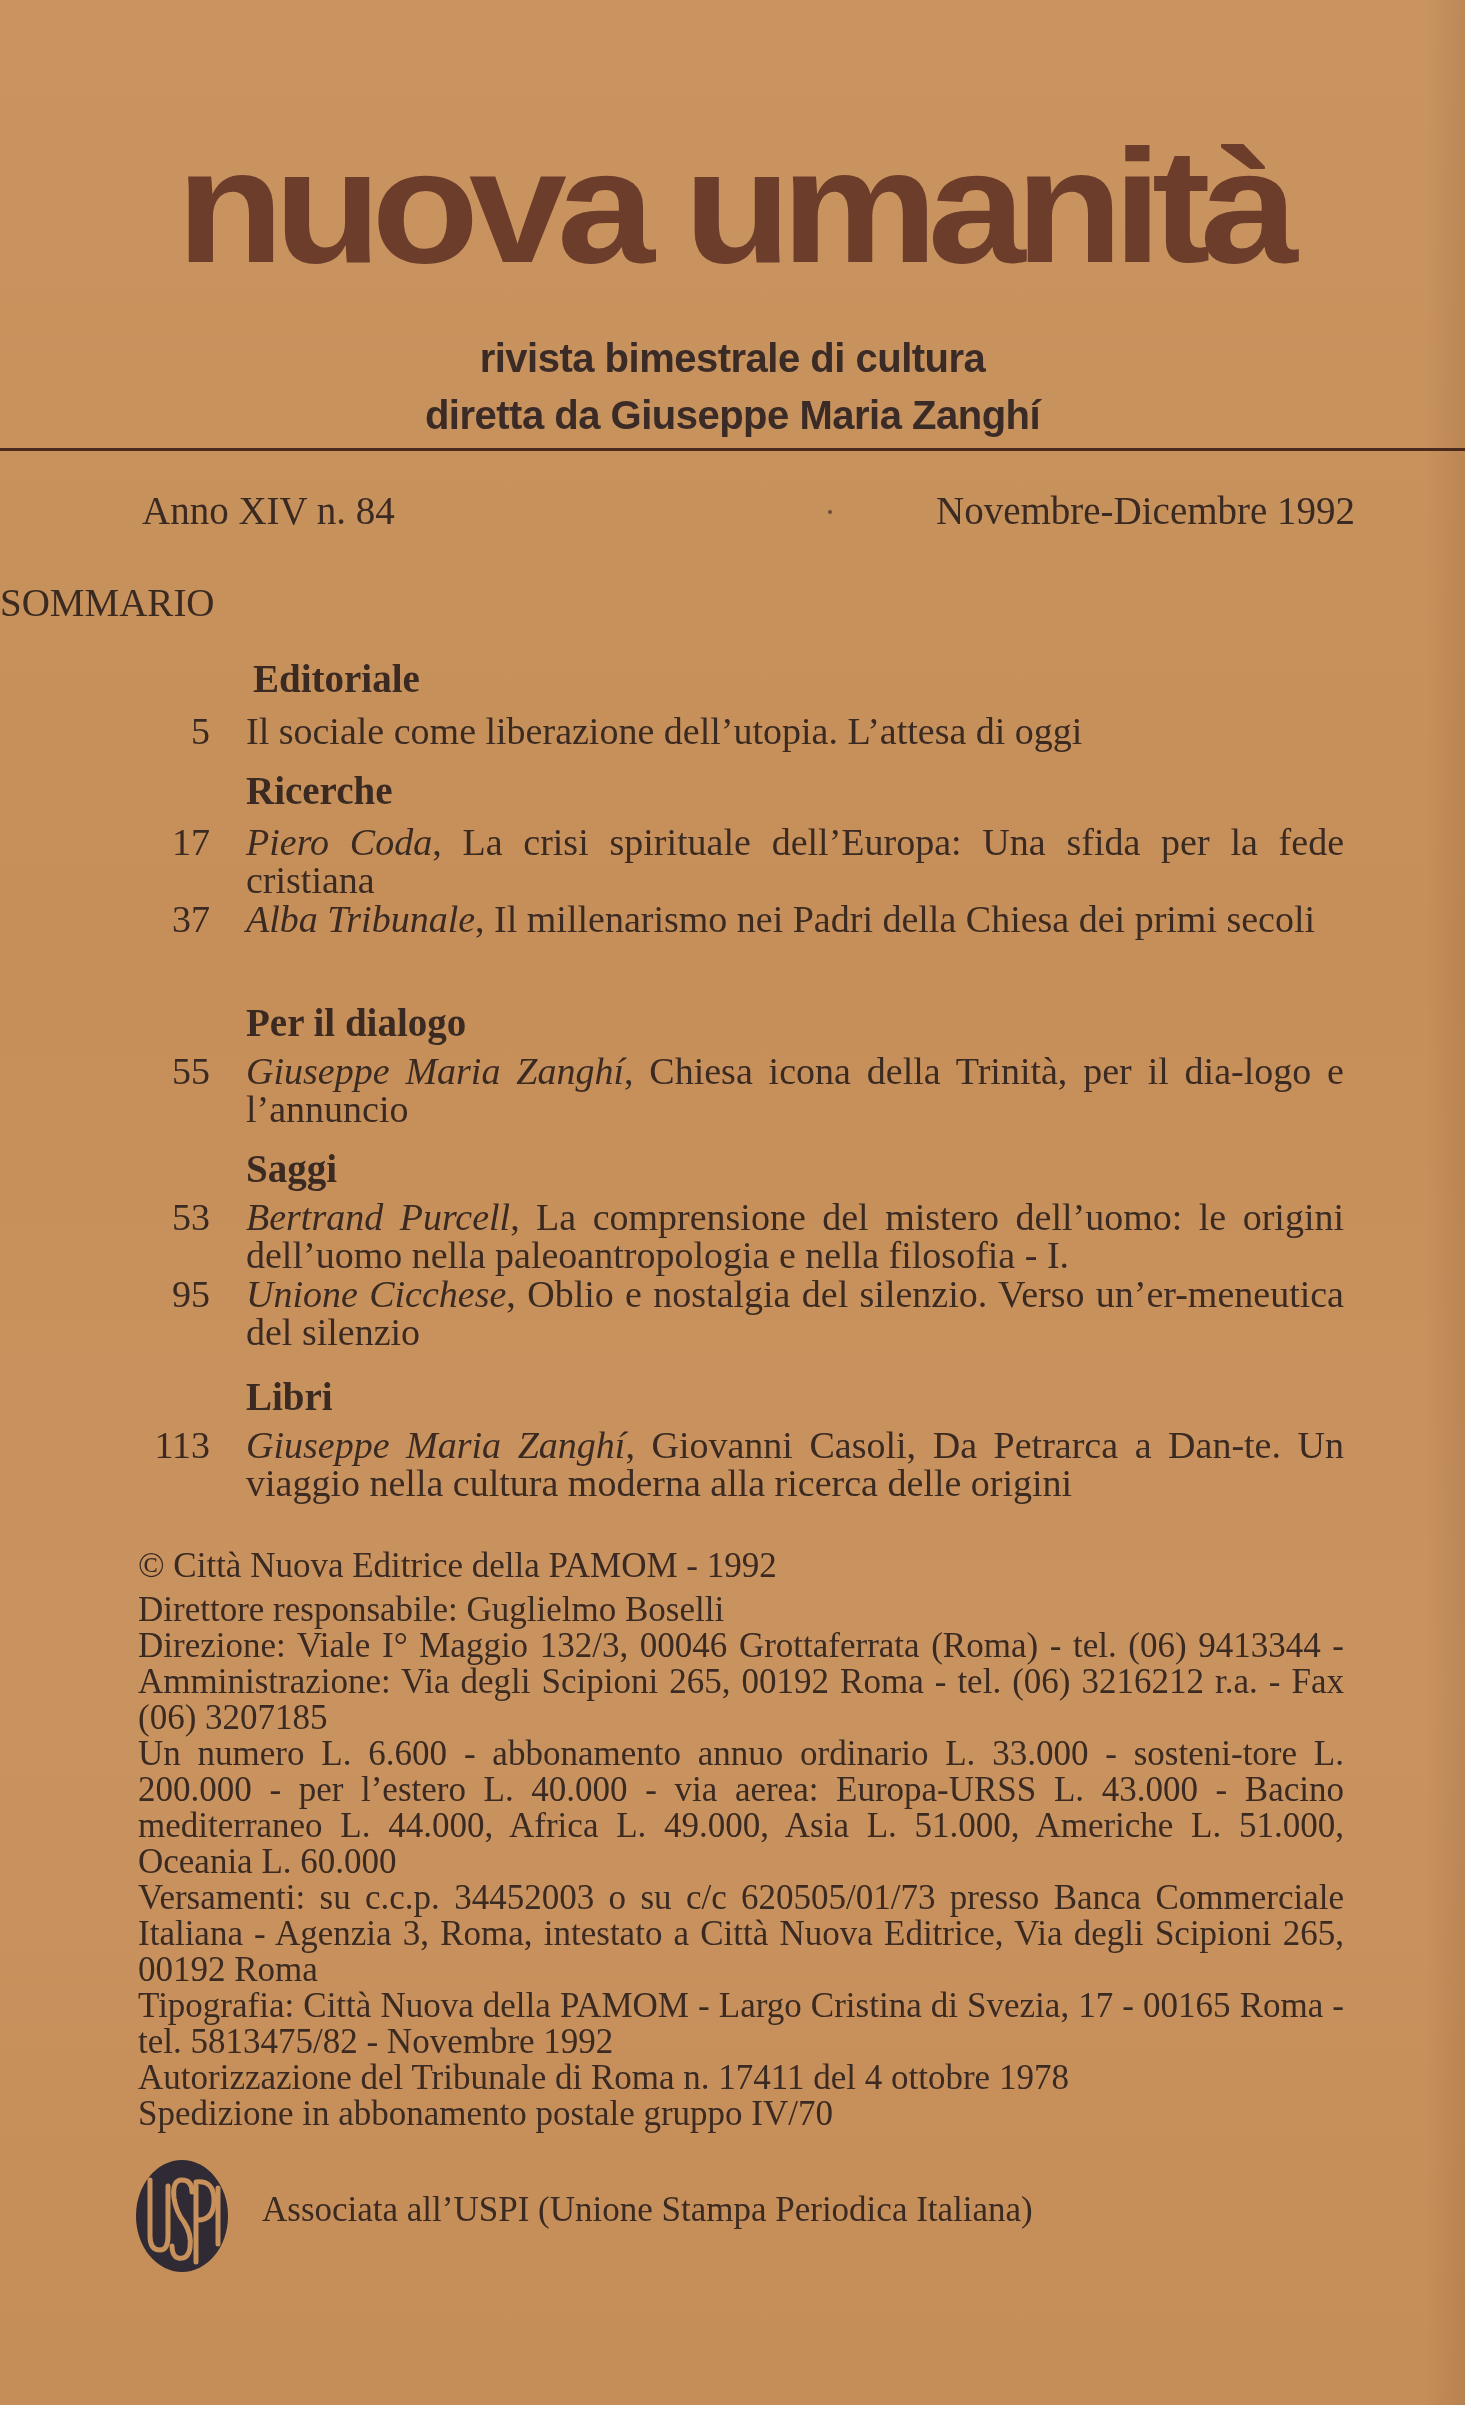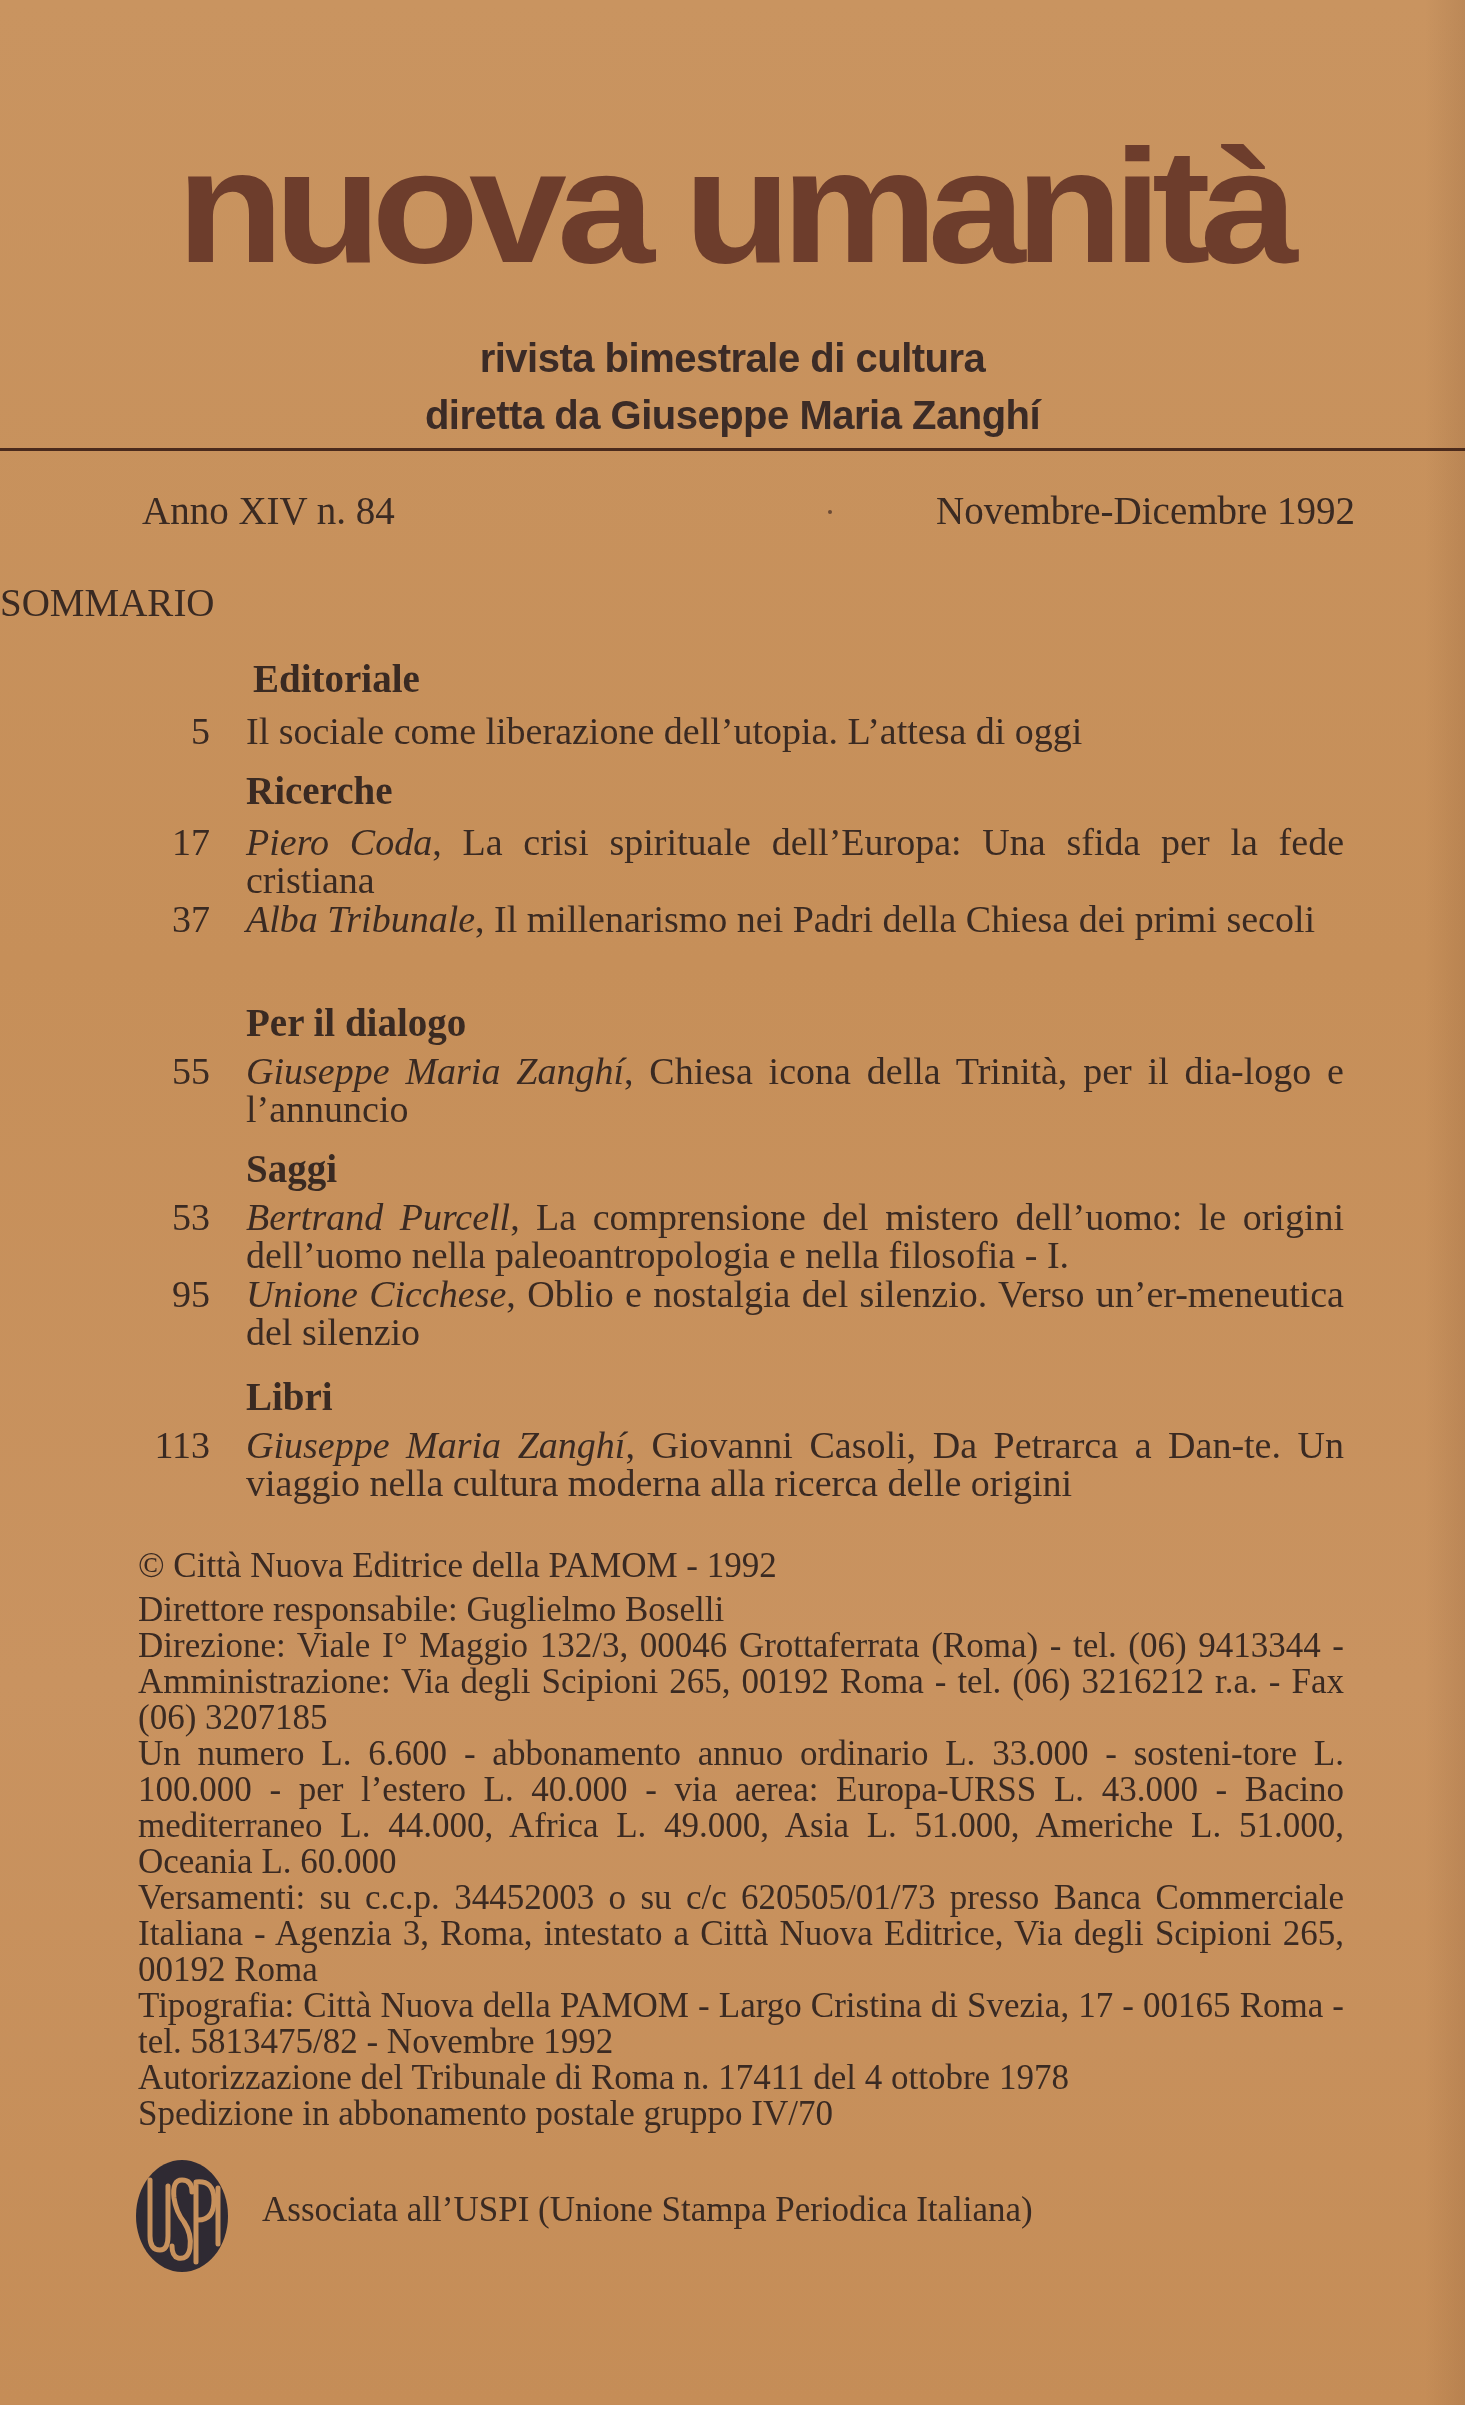--- a/index.html
+++ b/index.html
@@ -124,21 +124,21 @@
       <span class="pg">113</span>
       <span class="txt"><span class="auth">Giuseppe Maria Zanghí</span><span>, Giovanni Casoli, Da Petrarca a Dan-te. Un viaggio nella cultura moderna alla ricerca delle origini</span></span>
     </div>
   </div>
 
   <div class="copyright">© Città Nuova Editrice della PAMOM - 1992</div>
 
   <div class="colophon" style="top:1592px;">
     <p>Direttore responsabile: Guglielmo Boselli</p>
     <p>Direzione: Viale I° Maggio 132/3, 00046 Grottaferrata (Roma) - tel. (06) 9413344 - Amministrazione: Via degli Scipioni 265, 00192 Roma - tel. (06) 3216212 r.a. - Fax (06) 3207185</p>
-    <p>Un numero L. 6.600 - abbonamento annuo ordinario L. 33.000 - sosteni-tore L. 100.000 - per l’estero L. 40.000 - via aerea: Europa-URSS L. 43.000 - Bacino mediterraneo L. 44.000, Africa L. 49.000, Asia L. 51.000, Americhe L. 51.000, Oceania L. 60.000</p>
+    <p>Un numero L. 6.600 - abbonamento annuo ordinario L. 33.000 - sosteni-tore L. 200.000 - per l’estero L. 40.000 - via aerea: Europa-URSS L. 43.000 - Bacino mediterraneo L. 44.000, Africa L. 49.000, Asia L. 51.000, Americhe L. 51.000, Oceania L. 60.000</p>
     <p>Versamenti: su c.c.p. 34452003 o su c/c 620505/01/73 presso Banca Commerciale Italiana - Agenzia 3, Roma, intestato a Città Nuova Editrice, Via degli Scipioni 265, 00192 Roma</p>
     <p>Tipografia: Città Nuova della PAMOM - Largo Cristina di Svezia, 17 - 00165 Roma - tel. 5813475/82 - Novembre 1992</p>
     <p>Autorizzazione del Tribunale di Roma n. 17411 del 4 ottobre 1978</p>
     <p>Spedizione in abbonamento postale gruppo IV/70</p>
   </div>
 
   <svg class="logo" viewBox="0 0 96 116">
     <ellipse cx="48" cy="58" rx="46" ry="56" fill="#2f2a33"></ellipse>
     <g fill="none" stroke="#c8915c" stroke-width="5" stroke-linecap="round" stroke-linejoin="round">
       <path d="M16 22 L16 78 Q16 92 26 92 Q34 92 34 78 L34 28"></path>

